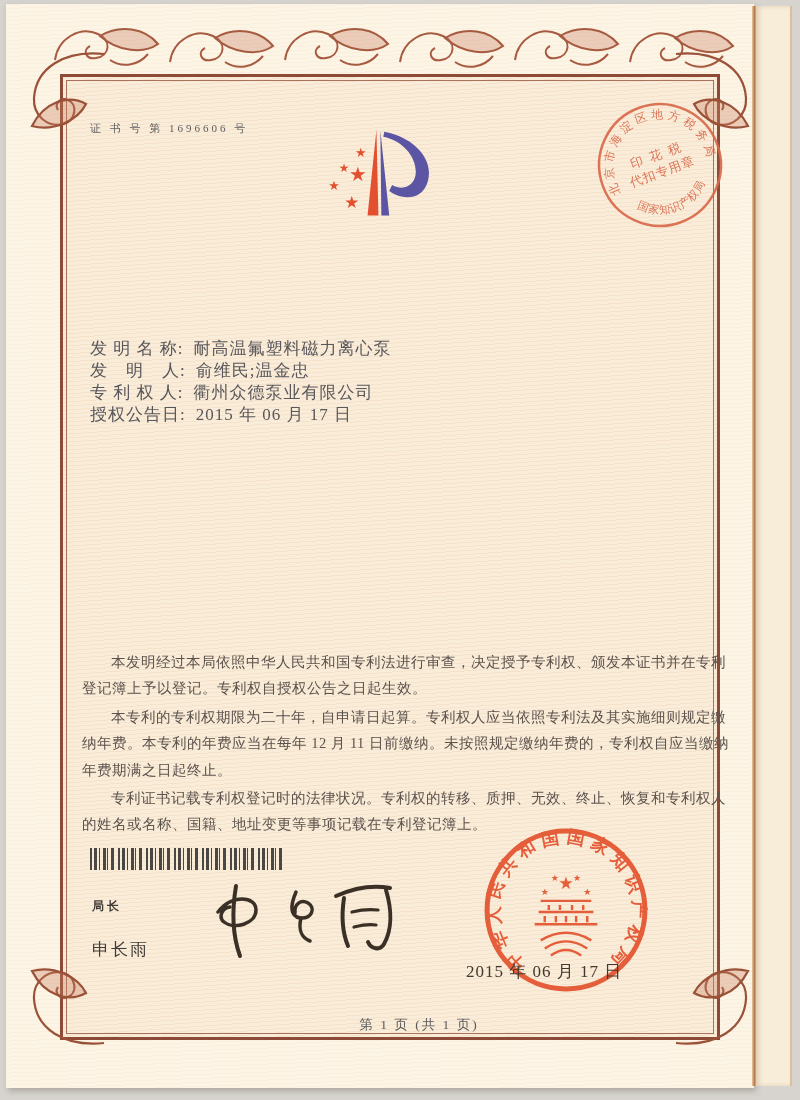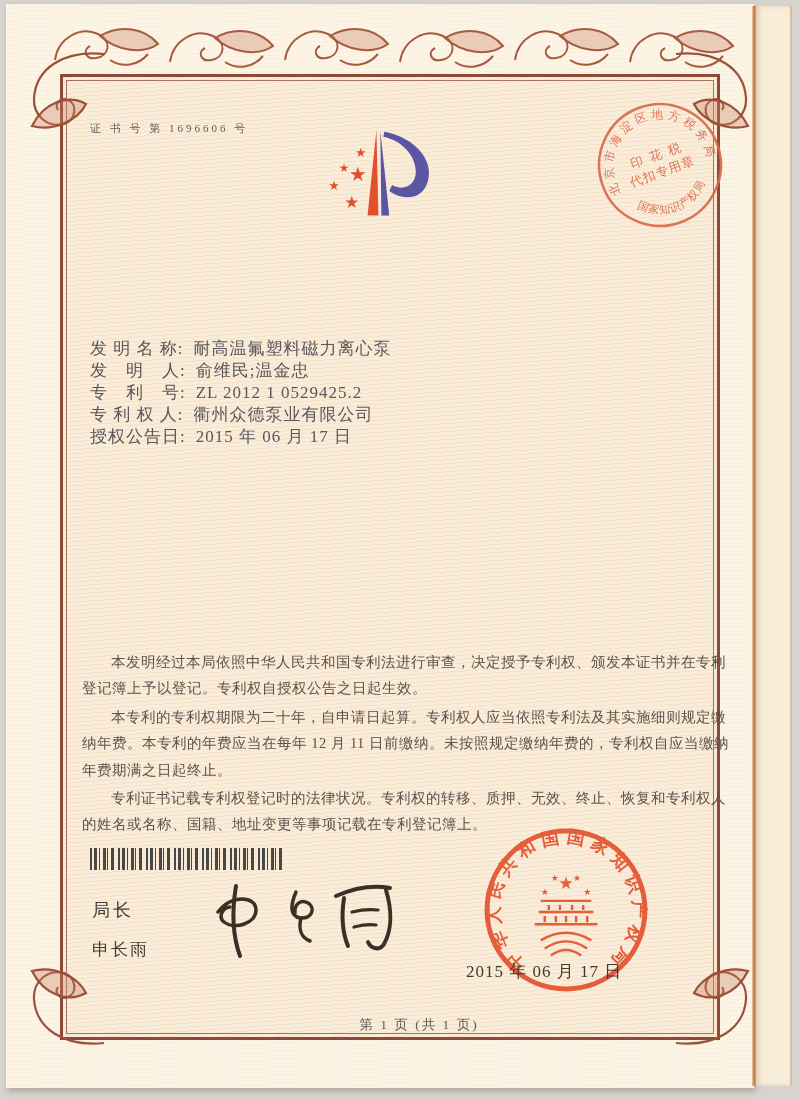--- a/index.html
+++ b/index.html
@@ -60,21 +60,21 @@
     background:repeating-linear-gradient(90deg,
       #2b2b2b 0 2px, rgba(0,0,0,0) 2px 4px,
       #2b2b2b 4px 7px, rgba(0,0,0,0) 7px 9px,
       #2b2b2b 9px 10px, rgba(0,0,0,0) 10px 13px,
       #2b2b2b 13px 16px, rgba(0,0,0,0) 16px 17px,
       #2b2b2b 17px 18px, rgba(0,0,0,0) 18px 21px,
       #2b2b2b 21px 24px, rgba(0,0,0,0) 24px 28px);
     opacity:.85; }
 
   .director-title{ position:absolute; left:86px; top:894px; font-family:var(--sans);
-                   font-size:18px; letter-spacing:3px; color:#413c37; font-weight:400; }
+                   font-size:12px; letter-spacing:3px; color:#413c37; font-weight:700; }
   .director-name{ position:absolute; left:86px; top:928px; font-family:var(--sans);
                   font-size:17px; letter-spacing:2px; color:#413c37; font-weight:500;margin-top:6px; }
   .signature{ position:absolute; left:198px; top:868px; }
 
   .seal{ position:absolute; left:474px; top:820px; opacity:.92; }
   .sealdate{ position:absolute; left:460px; top:956px; font-size:17px; letter-spacing:1px;
              color:#42382e; z-index:5; }
 
   .footer{ position:absolute; left:54px; top:1012px; width:718px; text-align:center;
            font-size:13.5px; letter-spacing:2px; color:#5a5a5c; }
@@ -160,23 +160,20 @@
     </g>
   </svg>
 
 
   <div class="fields">
     <div class="row">
       <span class="lbl">发 明 名 称:</span><span class="val">耐高温氟塑料磁力离心泵</span>
     </div>
     <div class="row">
       <span class="lbl">发　明　人:</span><span class="val">俞维民;温金忠</span>
-    </div>
-    <div class="row">
-      <span class="lbl">专　利　号:</span><span class="val">ZL 2012 1 0529425.2</span>
     </div>
     <div class="row">
       <span class="lbl">专 利 权 人:</span><span class="val">衢州众德泵业有限公司</span>
     </div>
     <div class="row">
       <span class="lbl">授权公告日:</span><span class="val">2015 年 06 月 17 日</span>
     </div>
   </div>
 
   <div class="bodytext">

